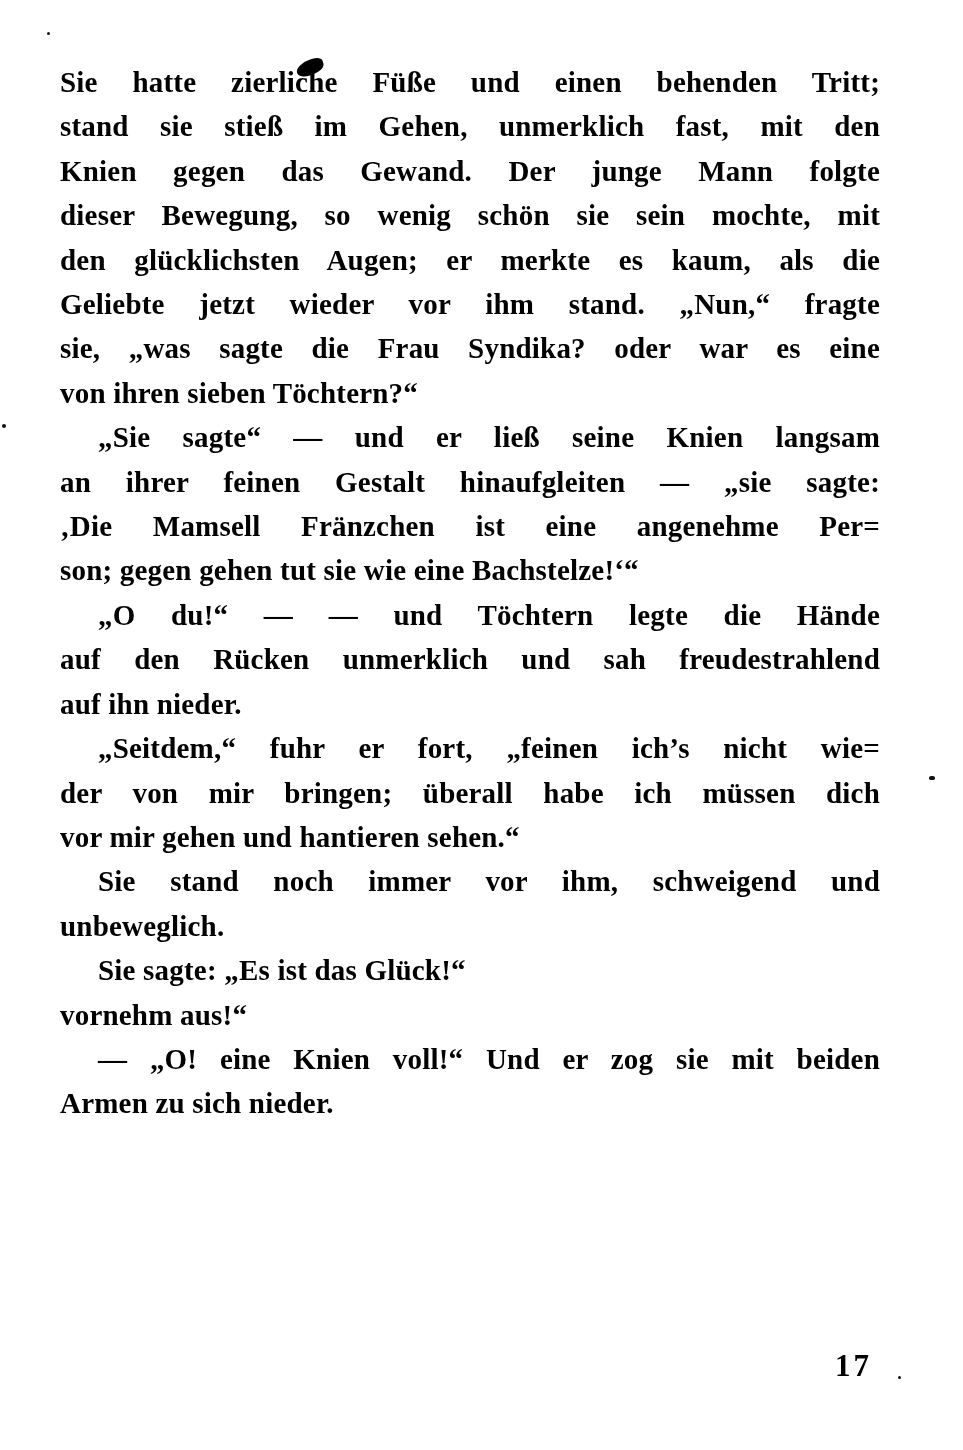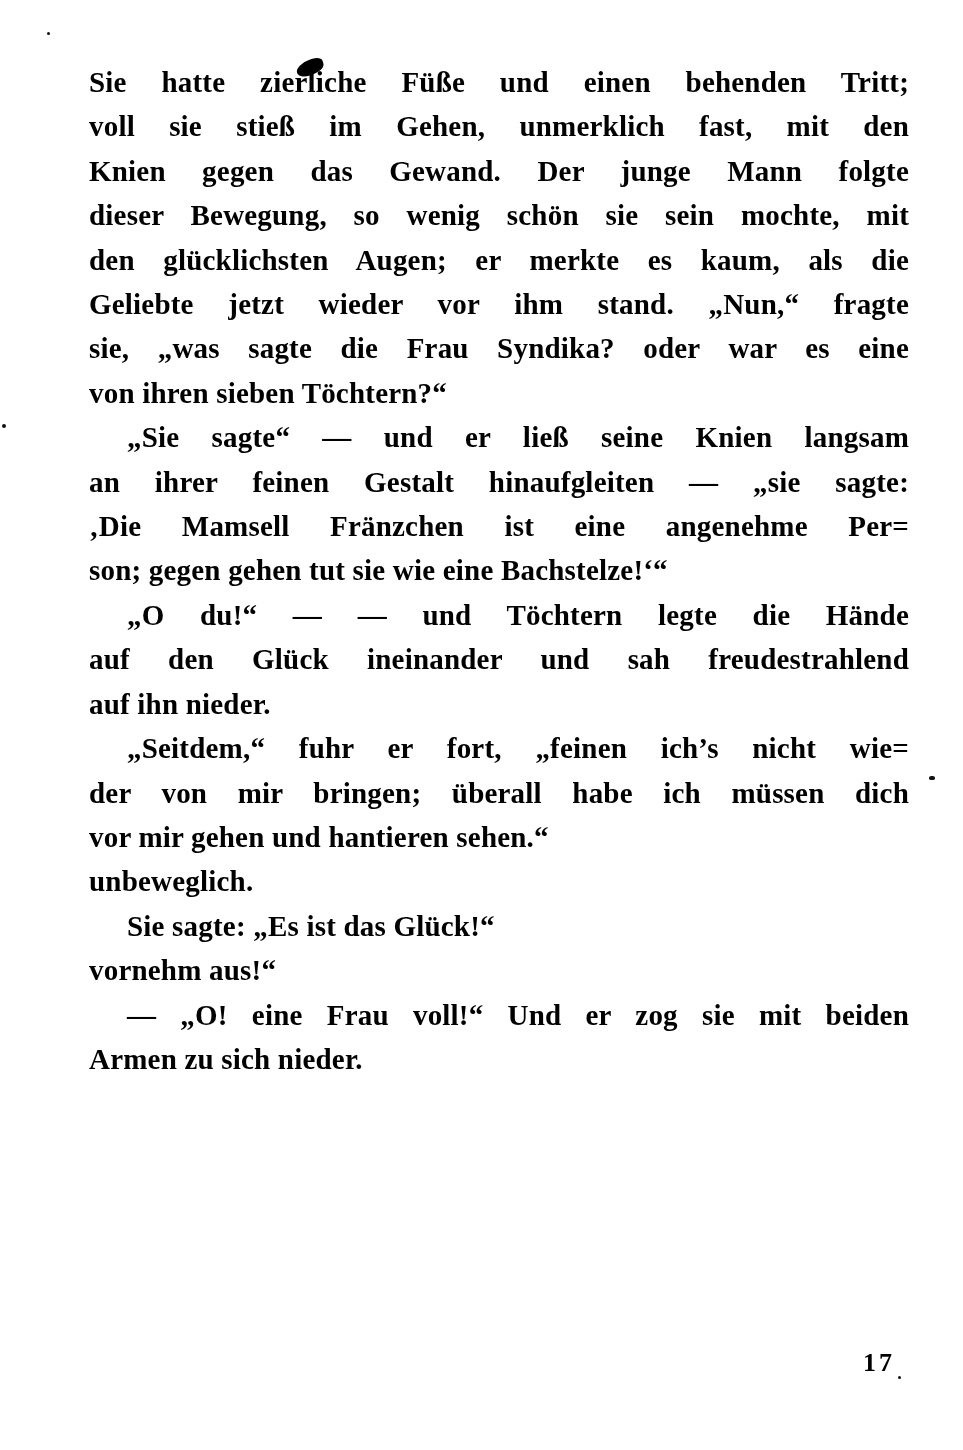--- a/index.html
+++ b/index.html
@@ -8,39 +8,39 @@
     width: 963px;
     height: 1450px;
     margin: 0 auto;
     background: #ffffff;
     overflow: hidden;
     color: #000000;
     font-family: "Liberation Serif", "DejaVu Serif", serif;
   }
   .text-block {
     position: absolute;
-    left: 89px;
+    left: 60px;
     top: 60px;
     width: 820px;
     font-size: 29px;
     font-weight: 700;
     line-height: 44.4px;
     letter-spacing: 0.2px;
   }
   .line {
     text-align: justify;
     text-align-last: justify;
   }
   .line.indent { padding-left: 38px; }
   .line.short  { text-align-last: left; }
   .page-number {
     position: absolute;
     top: 1348px;
-    right: 68px;
-    font-size: 26px;
+    right: 91px;
+    font-size: 31px;
     font-weight: 700;
     letter-spacing: 3px;
   }
   
   .ink-blot {
     position: absolute;
     left: 296px;
     top: 60px;
     width: 28px;
     height: 15px;
@@ -60,39 +60,40 @@
 <div class="page">
 
   <span class="speck s1"></span>
   <span class="speck s2"></span>
   <span class="speck s3"></span>
   <span class="speck s4"></span>
   <span class="ink-blot"></span>
 
   <div class="text-block">
     <div class="line">Sie hatte zierliche Füße und einen behenden Tritt;</div>
-    <div class="line">voll sie stieß im Gehen, unmerklich fast, mit den</div>
+    <div class="line">stand sie stieß im Gehen, unmerklich fast, mit den</div>
     <div class="line">Knien gegen das Gewand. Der junge Mann folgte</div>
     <div class="line">dieser Bewegung, so wenig schön sie sein mochte, mit</div>
     <div class="line">den glücklichsten Augen; er merkte es kaum, als die</div>
     <div class="line">Geliebte jetzt wieder vor ihm stand. „Nun,“ fragte</div>
     <div class="line">sie, „was sagte die Frau Syndika? oder war es eine</div>
     <div class="line short">von ihren sieben Töchtern?“</div>
     <div class="line indent">„Sie sagte“ — und er ließ seine Knien langsam</div>
     <div class="line">an ihrer feinen Gestalt hinaufgleiten — „sie sagte:</div>
     <div class="line">‚Die Mamsell Fränzchen ist eine angenehme Per=</div>
     <div class="line short">son; gegen gehen tut sie wie eine Bachstelze!‘“</div>
     <div class="line indent">„O du!“ — — und Töchtern legte die Hände</div>
-    <div class="line">auf den Glück ineinander und sah freudestrahlend</div>
+    <div class="line">auf den Rücken unmerklich und sah freudestrahlend</div>
     <div class="line short">auf ihn nieder.</div>
     <div class="line indent">„Seitdem,“ fuhr er fort, „feinen ich’s nicht wie=</div>
     <div class="line">der von mir bringen; überall habe ich müssen dich</div>
     <div class="line short">vor mir gehen und hantieren sehen.“</div>
+    <div class="line indent">Sie stand noch immer vor ihm, schweigend und</div>
     <div class="line short">unbeweglich.</div>
     <div class="line indent short">Sie sagte: „Es ist das Glück!“</div>
     <div class="line short">vornehm aus!“</div>
-    <div class="line indent">— „O! eine Frau voll!“ Und er zog sie mit beiden</div>
+    <div class="line indent">— „O! eine Knien voll!“ Und er zog sie mit beiden</div>
     <div class="line short">Armen zu sich nieder.</div>
   </div>
 
   <div class="page-number">17</div>
 
 </div>
 
 </body></html>

